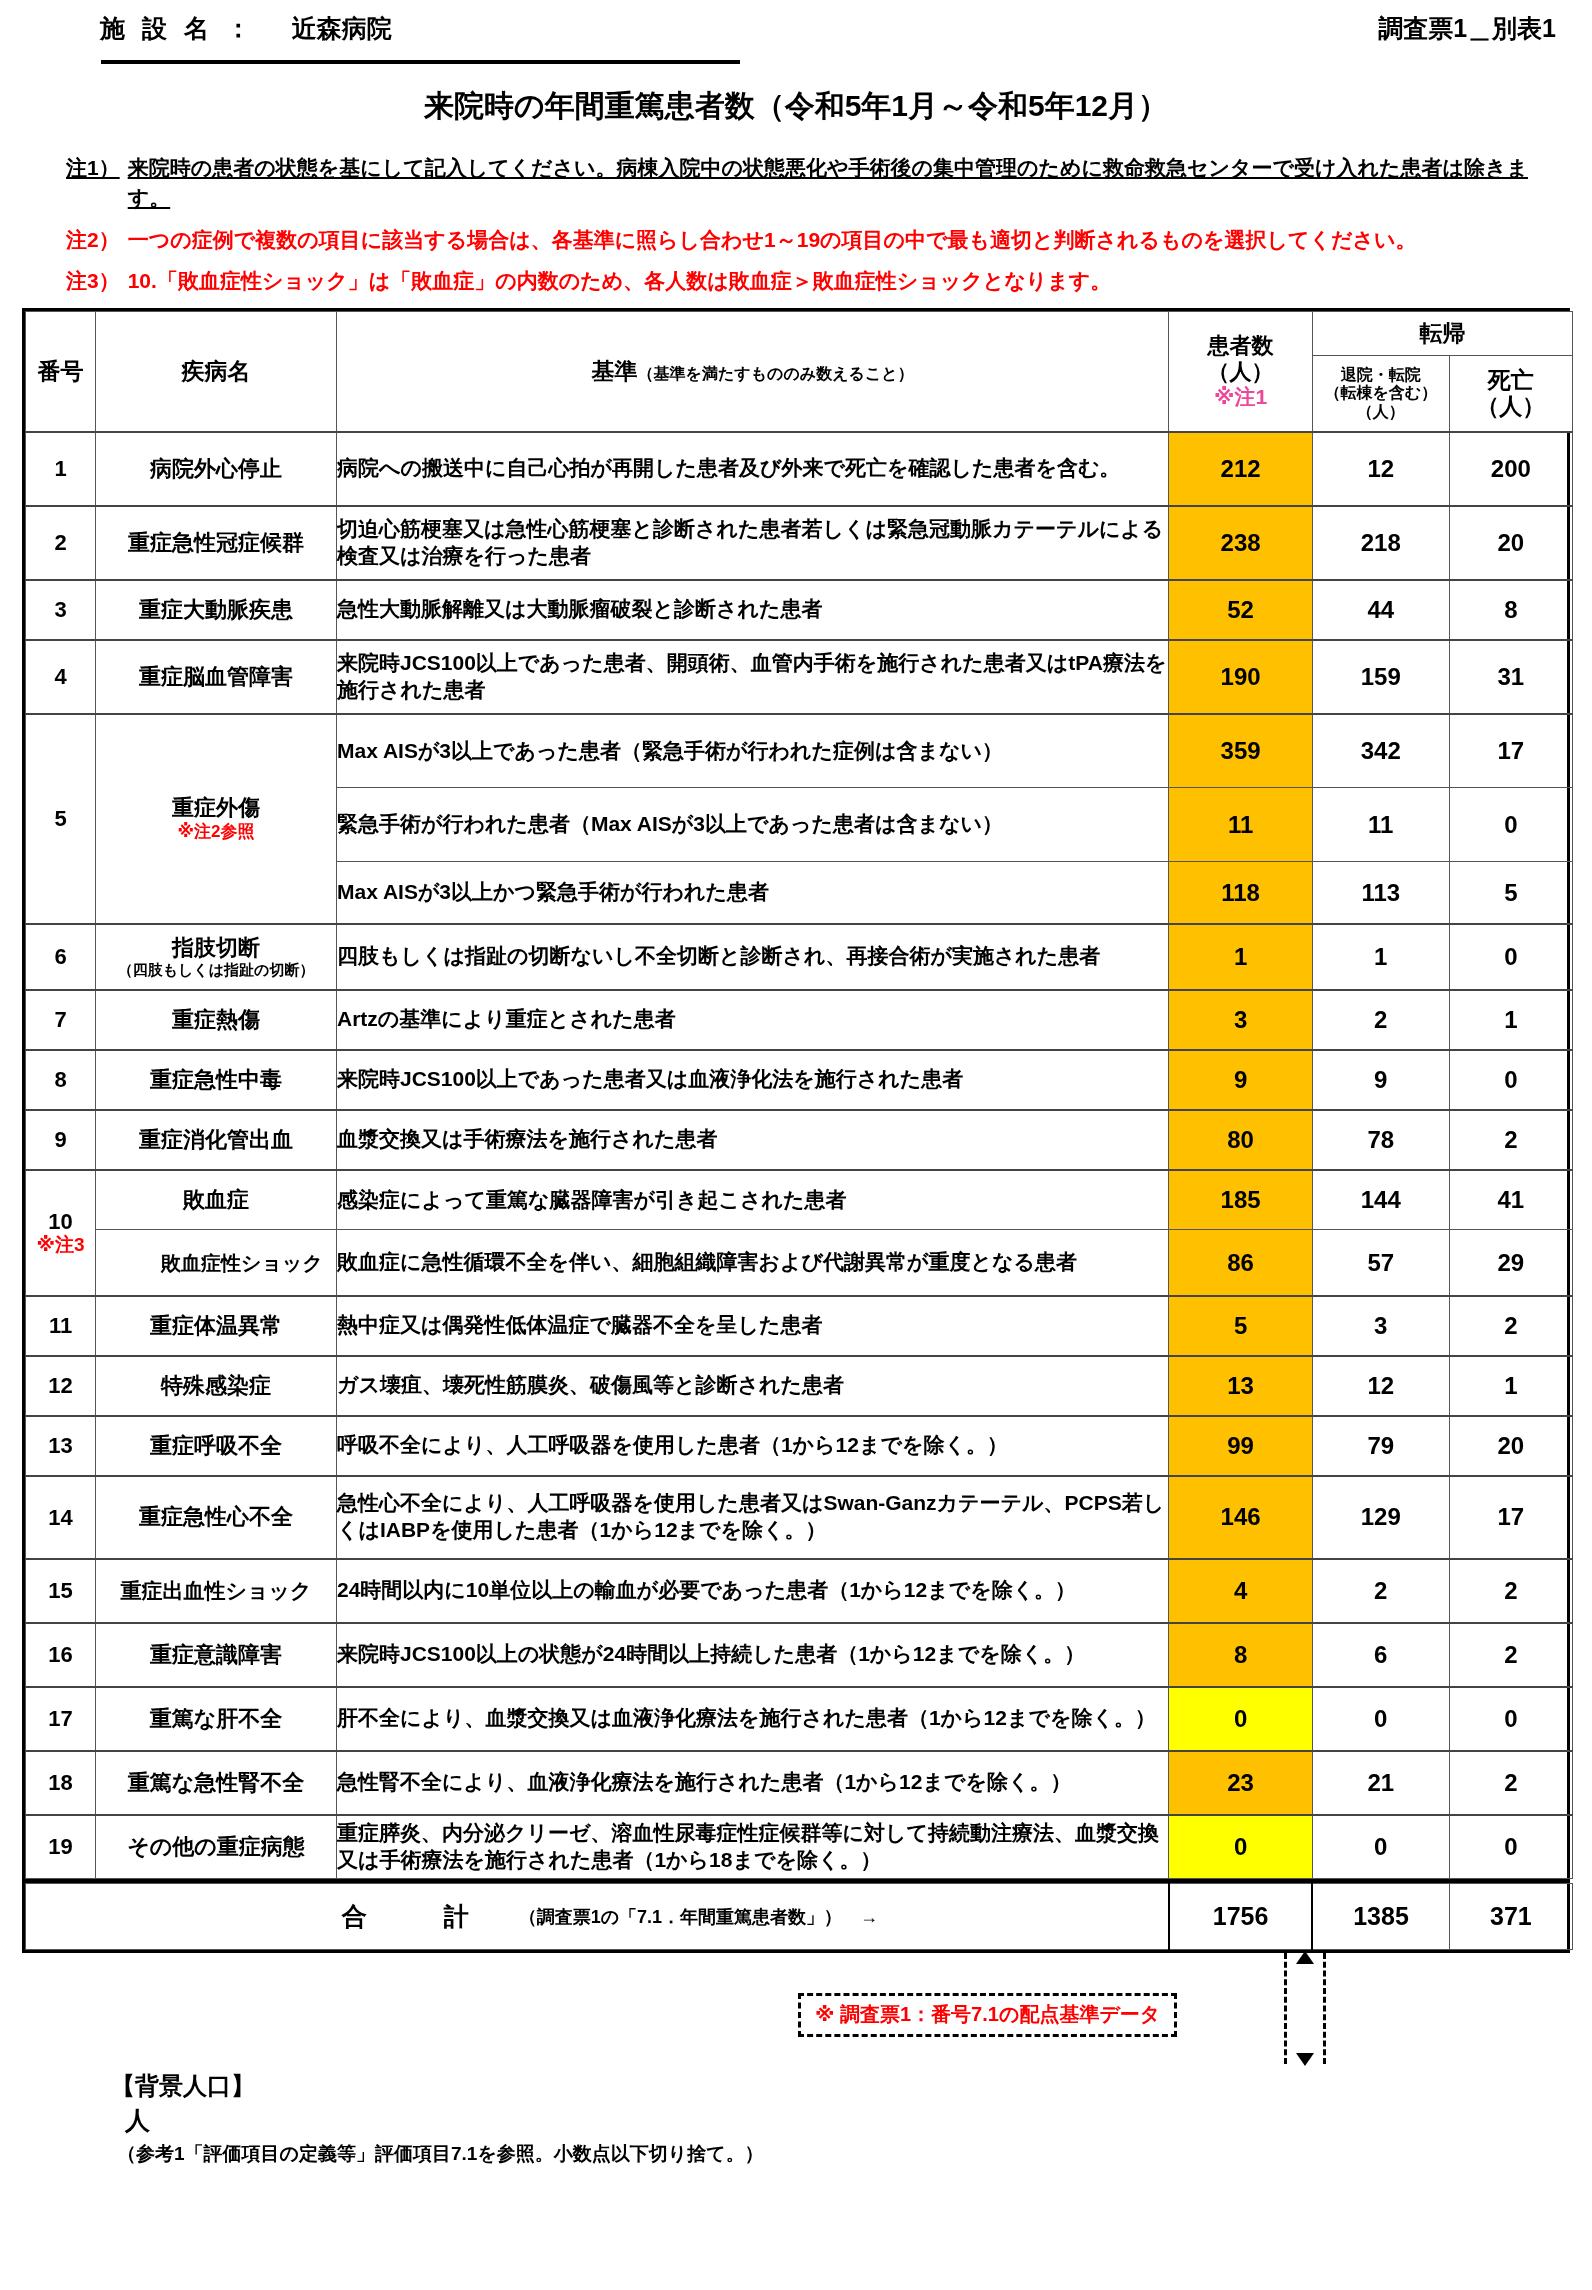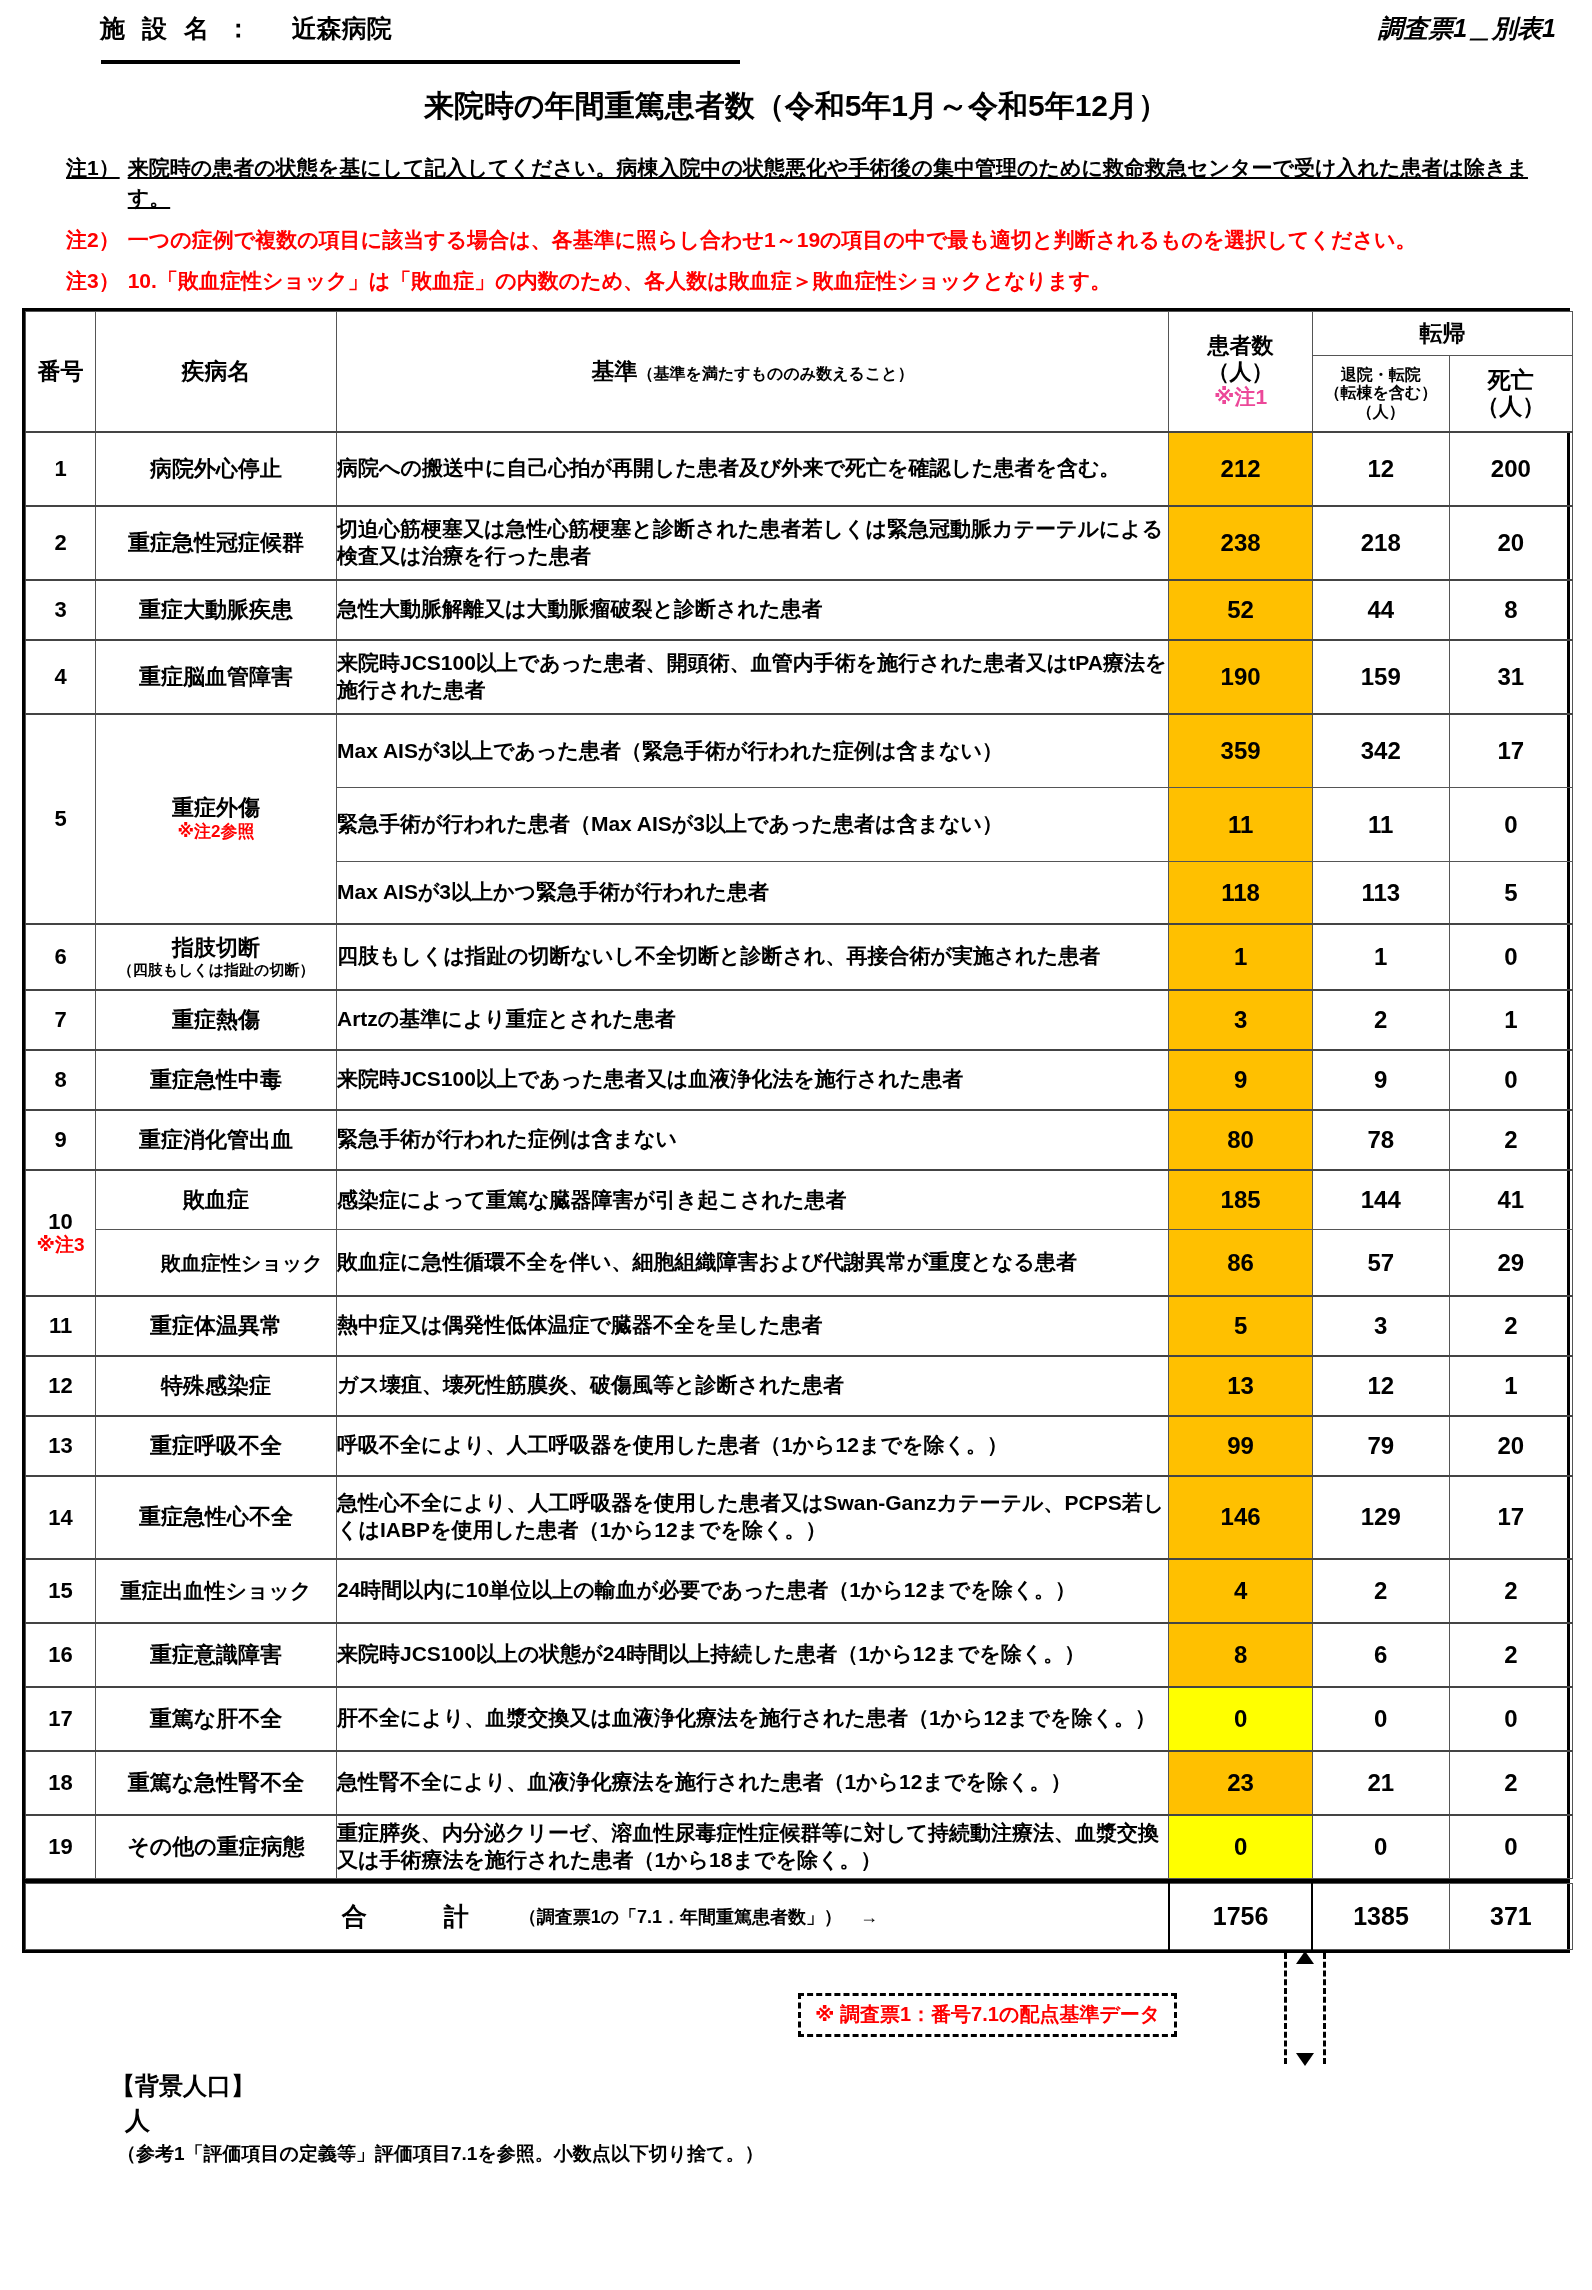--- a/index.html
+++ b/index.html
@@ -35,21 +35,20 @@
     font-weight: bold;
     margin-left: 36px;
     white-space: nowrap;
   }
   .form-id {
     margin-left: auto;
     font-size: 25px;
     font-weight: bold;
     white-space: nowrap;
     padding-right: 8px;
-    font-style: italic;
   }
   .rule {
     margin: 4px 0 0 101px;
     width: 639px;
     border-top: 4px solid #000;
   }
 
   .doc-title {
     text-align: center;
     font-size: 30px;
@@ -420,21 +419,21 @@
         <td class="name">重症急性中毒</td>
         <td class="crit">来院時JCS100以上であった患者又は血液浄化法を施行された患者</td>
         <td class="num pt">9</td>
         <td class="num">9</td>
         <td class="num">0</td>
       </tr>
 
       <tr class="thick" style="height:60px;">
         <td class="no">9</td>
         <td class="name">重症消化管出血</td>
-        <td class="crit">緊急手術が行われた症例は含まない</td>
+        <td class="crit">血漿交換又は手術療法を施行された患者</td>
         <td class="num pt">80</td>
         <td class="num">78</td>
         <td class="num">2</td>
       </tr>
 
       <tr class="thick" style="height:60px;">
         <td class="no" rowspan="2">
           <span>10</span>
           <span class="note3">※注3</span>
         </td>

